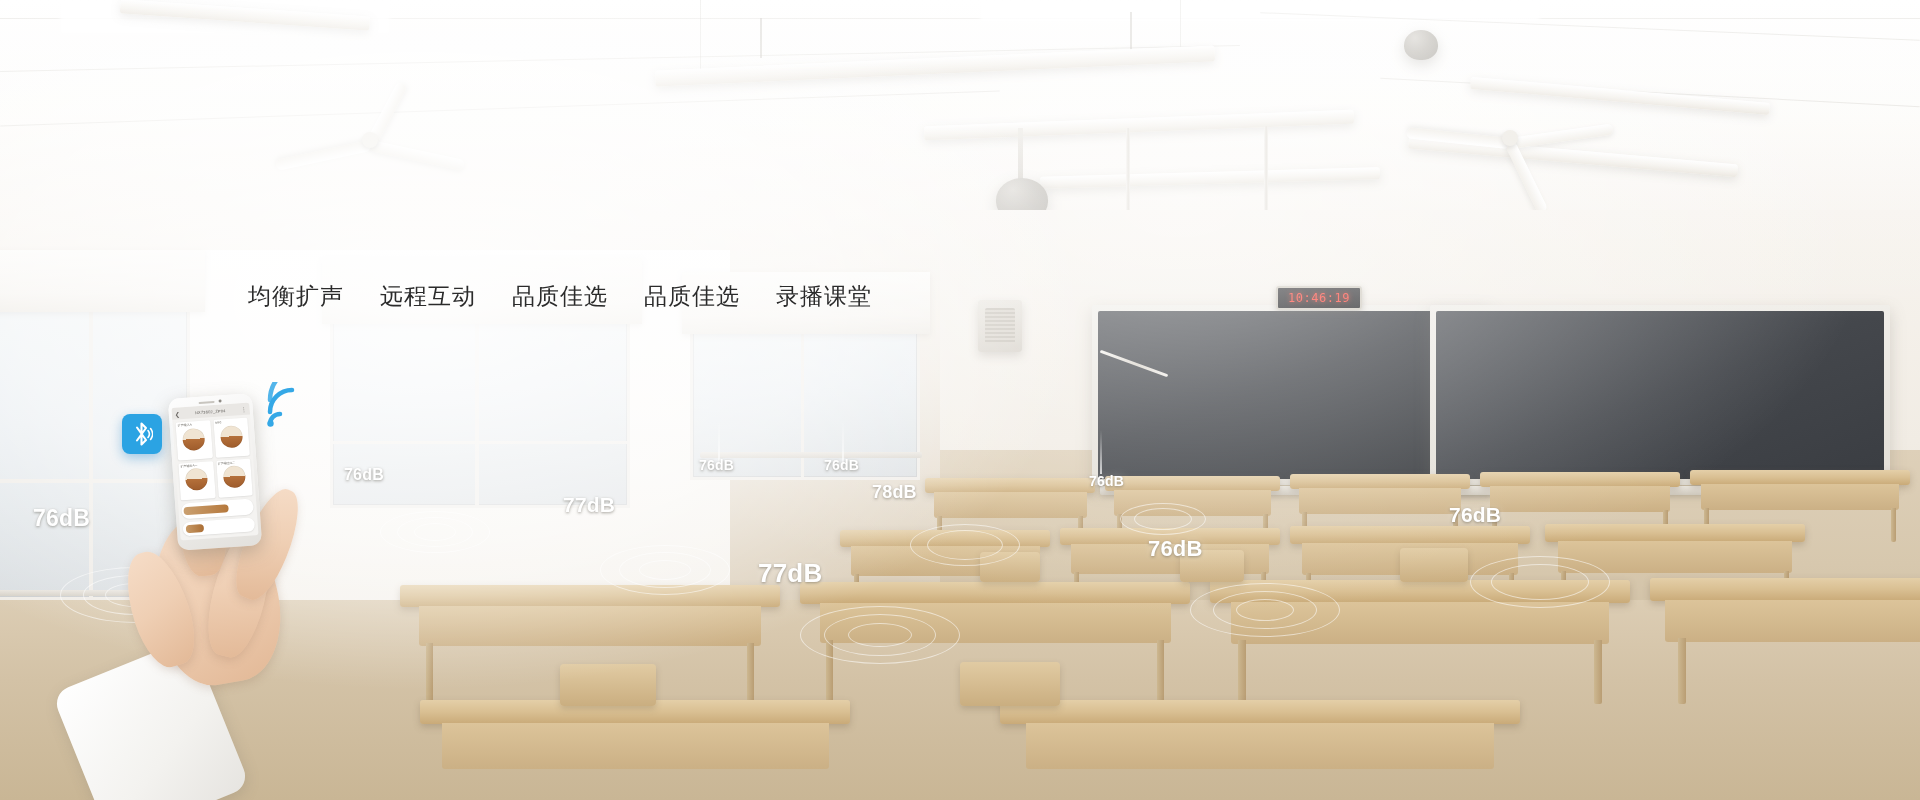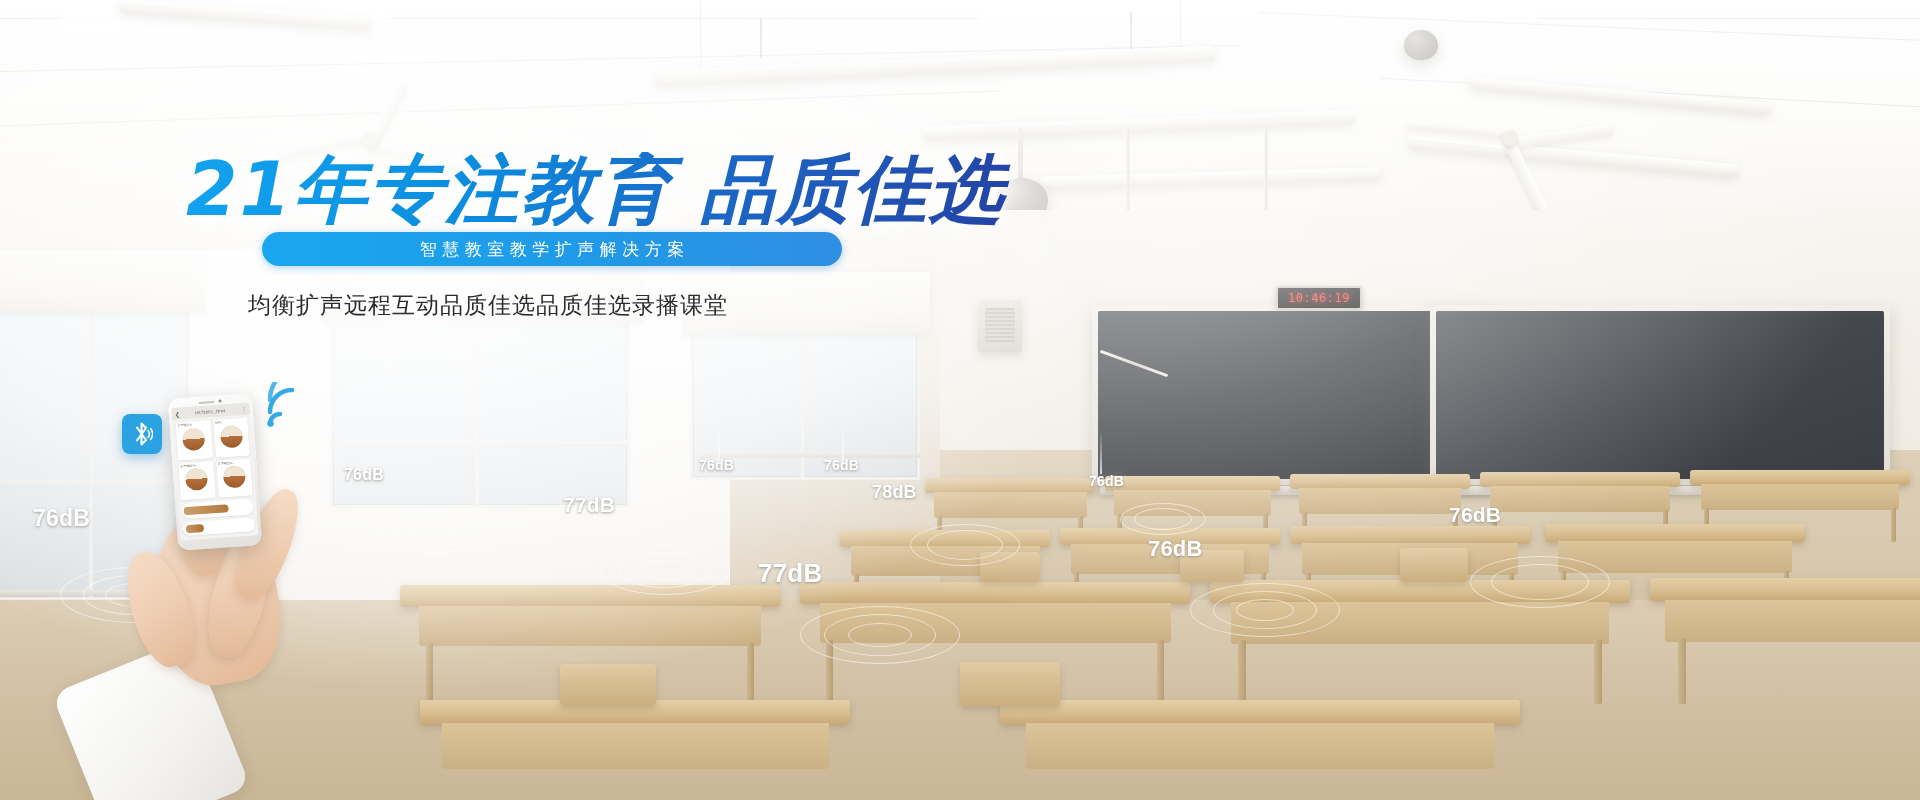--- a/index.html
+++ b/index.html
@@ -210,22 +210,22 @@
     background:linear-gradient(90deg,#1aa7ef 0%,#1f9ae8 55%,#2f8fe2 100%);
     box-shadow:0 2px 8px rgba(30,130,210,.35);
     display:flex; align-items:center; justify-content:center;
   }
   .pill span{
     color:#ffffff; font-size:17px; font-weight:400;
     letter-spacing:5.5px; text-indent:5.5px;
     font-family:"DejaVu Sans","Liberation Sans",sans-serif;
   }
   .features{
-    position:absolute; left:248px; top:290px;
-    display:flex; align-items:center; 
+    position:absolute; left:248px; top:281px;
+    display:flex; align-items:center; gap:36px;
   }
   .feature{
     font-family:"DejaVu Sans","Liberation Sans",sans-serif;
     font-size:23px; color:#2b2b2b; letter-spacing:1px; white-space:nowrap;
     text-shadow:0 1px 3px rgba(255,255,255,.9);
   }
 
   
   .phone{
     position:absolute; left:173px; top:396px; width:84px; height:152px;
@@ -541,27 +541,21 @@
       <div class="db" style="left: 563px; top: 493px; font-size: 21px;">77dB</div>
       <div class="db" style="left: 699px; top: 457px; font-size: 14px;">76dB</div>
       <div class="db" style="left: 824px; top: 457px; font-size: 14px;">76dB</div>
       <div class="db" style="left: 872px; top: 482px; font-size: 18px;">78dB</div>
       <div class="db" style="left: 758px; top: 558px; font-size: 26px;">77dB</div>
       <div class="db" style="left: 1089px; top: 473px; font-size: 14px;">76dB</div>
       <div class="db" style="left: 1148px; top: 536px; font-size: 22px;">76dB</div>
       <div class="db" style="left: 1449px; top: 503px; font-size: 21px;">76dB</div>
     </div>
 
-  <div class="headline">
-    <h1>21年专注教育 品质佳选</h1>
-  </div>
-
-  <div class="pill">
-    <span>智慧教室教学扩声解决方案</span>
-  </div>
+
 
   <div class="features" id="feature-row">
       <div class="feature">均衡扩声</div>
       <div class="feature">远程互动</div>
       <div class="feature">品质佳选</div>
       <div class="feature">品质佳选</div>
       <div class="feature">录播课堂</div>
     </div>
 
   <div class="hand">

